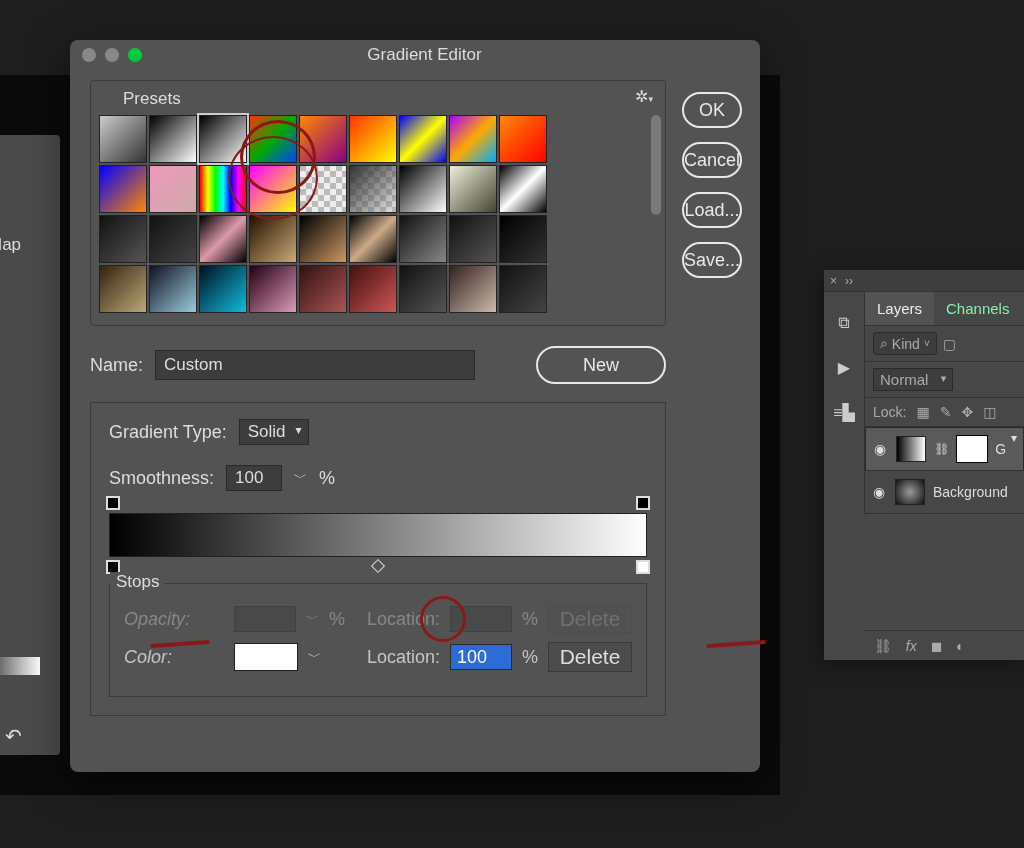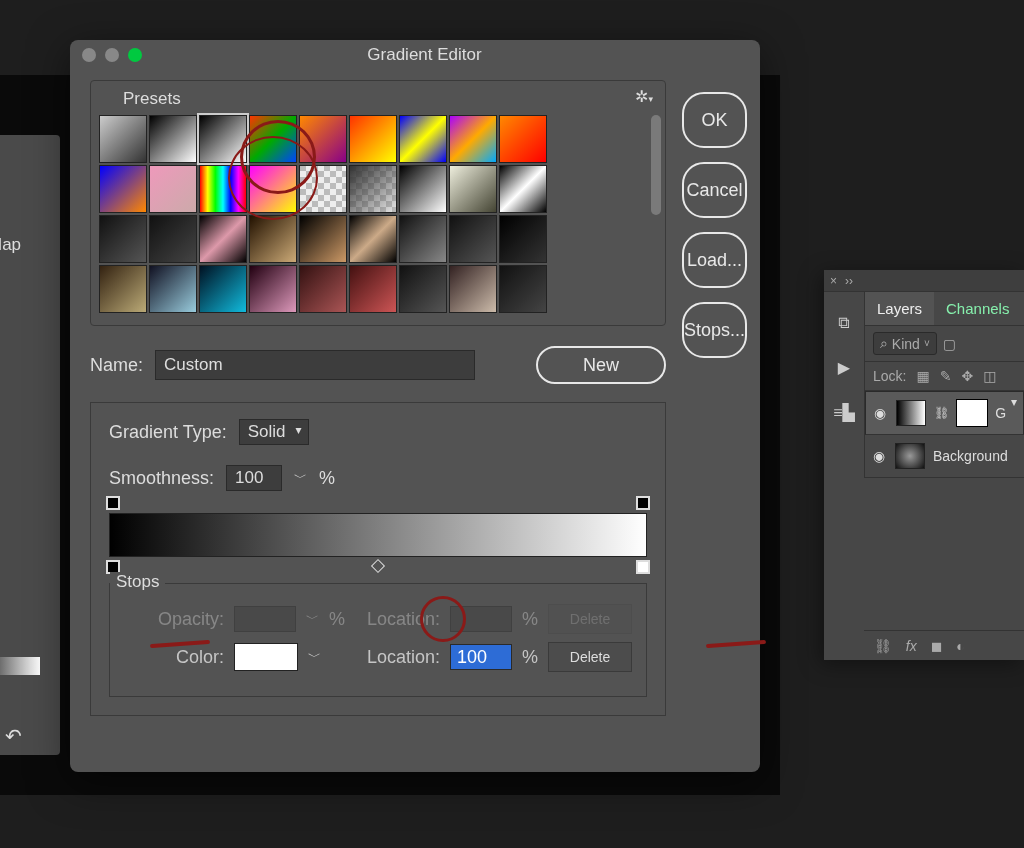--- a/index.html
+++ b/index.html
@@ -11,21 +11,21 @@
   .leftbar .grad { position:absolute; bottom:80px; left:-10px; width:70px; height:18px; background:linear-gradient(90deg,#000,#fff); }
   
   .dialog { position:absolute; left:70px; top:40px; width:690px; height:732px; background:#535353; border-radius:8px; box-shadow:0 10px 40px rgba(0,0,0,.5); }
   .titlebar { height:30px; display:flex; align-items:center; padding:0 12px; }
   .tl { width:14px; height:14px; border-radius:50%; margin-right:9px; }
   .tl.r{background:#888}.tl.y{background:#888}.tl.g{background:#00c940}
   .title { flex:1; text-align:center; color:#ddd; font-size:17px; margin-left:-50px; }
   .content { display:flex; padding:10px 20px 20px 20px; gap:16px; }
   .left { flex:1; }
   .right { width:140px; display:flex; flex-direction:column; gap:14px; padding-top:12px; }
-  .pill { height:56px; border:2px solid #e8e8e8; border-radius:22px; color:#e8e8e8; font-size:18px; display:flex; align-items:center; justify-content:center; cursor:pointer; }
+  .pill { height:36px; border:2px solid #e8e8e8; border-radius:22px; color:#e8e8e8; font-size:18px; display:flex; align-items:center; justify-content:center; cursor:pointer; }
   .presets-box { border:1px solid #3a3a3a; border-radius:4px; padding:6px 8px 12px 8px; position:relative; }
   .presets-lbl { color:#ddd; font-size:17px; font-weight:500; margin:2px 0 6px 24px; }
   .gear { position:absolute; right:12px; top:6px; color:#ddd; }
   .swatch-grid { display:grid; grid-template-columns:repeat(9,48px); grid-auto-rows:48px; gap:2px; padding-right:8px; position:relative; }
   .sw { width:48px; height:48px; border:1px solid #222; }
   .scroll { position:absolute; right:-4px; top:0; width:10px; height:100px; background:#7a7a7a; border-radius:5px; }
   .row { display:flex; align-items:center; gap:12px; margin-top:20px; color:#ddd; font-size:18px; }
   .tinput { background:#3d3d3d; border:1px solid #2a2a2a; color:#ddd; padding:4px 8px; font-size:17px; }
   .name-input { width:320px; height:30px; }
   .pill.new { width:130px; height:38px; margin-left:auto; }
@@ -36,26 +36,26 @@
   .gradbar-wrap { position:relative; margin-top:22px; }
   .gradbar { height:44px; background:linear-gradient(90deg,#000,#fff); border:1px solid #222; }
   .stop { position:absolute; width:14px; height:14px; border:2px solid #ddd; }
   .stop.black{background:#000}.stop.white{background:#fff}
   .stop.top{top:-17px}.stop.bot{bottom:-17px}
   .stop.l{left:-3px}.stop.r{right:-3px}
   .mid { position:absolute; bottom:-14px; left:50%; width:10px; height:10px; transform:translateX(-50%) rotate(45deg); border:1px solid #ddd; background:#535353; }
   .stops-box { border:1px solid #3a3a3a; margin-top:26px; padding:12px 14px 16px 14px; position:relative; }
   .stops-lbl { position:absolute; top:-12px; left:0; background:#535353; padding:0 6px; color:#ddd; font-size:17px; }
   .srow { display:flex; align-items:center; gap:10px; color:#c5c5c5; font-size:18px; margin:8px 0; }
-  .srow .lbl { width:100px; text-align:right; }
+  .srow .lbl { width:100px; text-align:left;font-style:italic; }
   .srow .lbl2 { width:85px; text-align:right; }
   .dim { opacity:.45; }
   .ninput { background:#3d3d3d; border:1px solid #2a2a2a; width:62px; height:26px; color:#ddd; font-size:18px; padding-left:6px; }
   .loc-sel { background:#2d6cd6; color:#fff; border:1px solid #2a2a2a; width:62px; height:26px; font-size:18px; padding-left:6px; }
-  .delbtn { background:#4c4c4c; border:1px solid #3a3a3a; color:#ddd; width:84px; height:30px; font-size:14px; display:flex; align-items:center; justify-content:center; }
+  .delbtn { background:#4c4c4c; border:1px solid #3a3a3a; color:#ddd; width:84px; height:30px; font-size:21px; display:flex; align-items:center; justify-content:center; }
   .swatch { width:64px; height:28px; background:#fff; border:1px solid #222; }
   .carv { color:#ccc; font-size:13px;}
   
   .ann { position:absolute; border:3px solid #8a1a18; border-radius:50%; pointer-events:none; }
   .ann1 { left:170px; top:80px; width:76px; height:74px; }
   .ann1b { left:158px; top:96px; width:90px; height:84px; border-width:2px; }
   .ann2 { left:350px; top:556px; width:46px; height:46px; }
   .redline { position:absolute; height:4px; background:#8a1a18; border-radius:3px; transform:rotate(-4deg); }
   .rl1 { left:80px; top:602px; width:60px; }
   .rl2 { left:636px; top:602px; width:60px; }
@@ -196,21 +196,21 @@
             <div class="delbtn">Delete</div>
           </div>
         </div>
       </div>
     </div>
 
     <div class="right">
       <div class="pill">OK</div>
       <div class="pill">Cancel</div>
       <div class="pill">Load...</div>
-      <div class="pill">Stops...</div>
+      <div class="pill">Save...</div>
     </div>
   </div>
 
   <div class="ann ann1"></div>
   <div class="ann ann1b"></div>
   <div class="ann ann2"></div>
   <div class="redline rl1"></div>
   <div class="redline rl2"></div>
 </div>
 
@@ -231,20 +231,23 @@
         <div class="tab">Channels</div>
       </div>
       <div class="kindrow">
         <div class="srch">
             <span>⌕</span>
             <span>Kind</span> 
             <span style="font-size:10px">˅</span>
           </div>
         <span>▢</span>
       </div>
+      <div class="blend">
+        <div class="sel2">Normal</div>
+      </div>
       <div class="lockrow">
         <span>Lock:</span>
         <span>▦</span>
         <span>✎</span>
         <span>✥</span>
         <span>◫</span>
       </div>
       <div class="layer sel">
         <span class="eye">◉</span>
         <div class="thumb g"></div>

